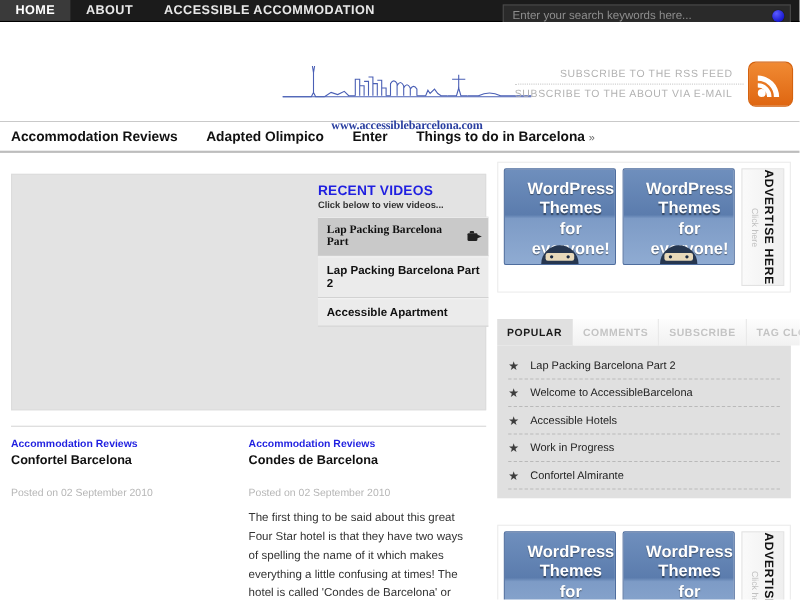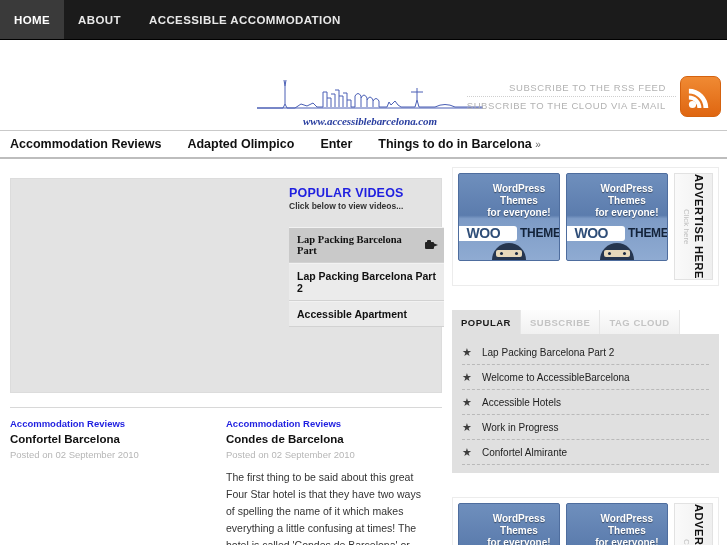--- a/index.html
+++ b/index.html
@@ -6,21 +6,21 @@
   html, body {
     width: 727px; height: 545px;
     overflow: hidden;
     background: #ffffff;
     font-family: "Liberation Sans", sans-serif;
     -webkit-font-smoothing: antialiased;
   }
 
   
   .topbar {
-    height: 40px;
+    height: 20px;
     background: #1b1b1b;
     display: flex;
     align-items: stretch;
     border-bottom: 1px solid #000;
     position: relative;
   }
   .topnav { display: flex; align-items: stretch; }
   .topnav-item {
     display: flex; align-items: center;
     padding: 0 14px;
@@ -70,25 +70,24 @@
   }
   .logo {
     position: absolute;
     left: 255px; top: 34px;
     width: 230px;
     text-align: center;
   }
   .logo svg { display: block; }
   .logo-url {
     font-family: "Liberation Serif", serif;
-    font-style: italic;
     font-weight: bold;
     font-size: 11px;
     color: #2a3fa0;
-    margin-top: 1px;
+    margin-top: 14px;
     letter-spacing: -0.1px;
   }
 
   .rss-area {
     position: absolute;
     right: 6px; top: 36px;
     display: flex; align-items: center;
   }
   .rss-lines { text-align: right; margin-left: 48px; }
   .rss-line {
@@ -167,21 +166,21 @@
     color: #1f1fe0;
     font-weight: bold;
     font-size: 12.5px;
     letter-spacing: 0.2px;
   }
   .rv-sub {
     color: #333;
     font-size: 8.5px;
     font-weight: bold;
     margin-top: 1px;
-    margin-bottom: 16px;
+    margin-bottom: 6px;
   }
   .rv-item {
     font-size: 10.5px;
     font-weight: bold;
     color: #111;
     padding: 6px 6px 6px 8px;
     border-top: 1px solid #f2f2f2;
     border-bottom: 1px solid #d2d2d2;
     background: #ebebeb;
     cursor: pointer;
@@ -206,21 +205,21 @@
     font-size: 9.5px;
     font-weight: bold;
     cursor: pointer;
     margin-bottom: 4px;
   }
   .post-title {
     font-size: 11.5px;
     font-weight: bold;
     color: #111;
     cursor: pointer;
-    margin-bottom: 4px;
+    margin-bottom: 18px;
   }
   .post-date {
     font-size: 9.5px;
     color: #b6b6b6;
     margin-bottom: 9px;
   }
   .post-body {
     font-size: 10.5px;
     color: #333;
     line-height: 1.62;
@@ -241,21 +240,21 @@
     border: 1px solid #4e6d9e;
     border-radius: 2px;
     position: relative;
     overflow: hidden;
     cursor: pointer;
     display: flex; flex-direction: column; align-items: center;
     padding-top: 9px;
   }
   .ad-line {
     color: #fff;
-    font-size: 10px;
+    font-size: 15px;
     font-weight: bold;
     line-height: 1.22;
     text-shadow: 0 1px 1px rgba(0,0,0,.45);
     text-align: center;
     margin-left: 20px;
   }
   .woo {
     margin-top: 6px;
     display: flex; align-items: center;
   }
@@ -364,20 +363,26 @@
   <div class="topnav">
     <div class="topnav-item active">
         <span>HOME</span>
       </div>
     <div class="topnav-item">
         <span>ABOUT</span>
       </div>
     <div class="topnav-item">
         <span>ACCESSIBLE ACCOMMODATION</span>
       </div>
+  </div>
+  <div class="searchwrap">
+    <input type="text" placeholder="Enter your search keywords here..." style="">
+    <button class="search-btn">
+      <span class="search-dot"></span>
+    </button>
   </div>
 </div>
 
 <div class="header">
   <div class="logo">
     <svg width="230" height="40" viewBox="0 0 230 40">
       <g fill="none" stroke="#4a5fb5" stroke-width="1">
         <path d="M2 34 L28 34 L30 30 L32 34 L40 34"></path>
         <path d="M30 30 L30 12 M30 12 L29 6 M30 12 L31 6"></path>
         <path d="M40 34 L46 30 L52 32 L58 29 L62 33 L68 33"></path>
@@ -390,21 +395,21 @@
         <path d="M170 33 L180 33 Q190 28 200 33 L228 33"></path>
       </g>
       <line x1="2" y1="34" x2="228" y2="34" stroke="#4a5fb5" stroke-width="1"></line>
     </svg>
     <div class="logo-url">www.accessiblebarcelona.com</div>
   </div>
 
   <div class="rss-area">
     <div class="rss-lines">
       <div class="rss-line">SUBSCRIBE TO THE RSS FEED</div>
-      <div class="rss-line rss-sep">SUBSCRIBE TO THE CLOUD VIA E-MAIL</div>
+      <div class="rss-line rss-sep">SUBSCRIBE TO THE ABOUT VIA E-MAIL</div>
     </div>
     <div class="rss-icon">
       <svg width="27" height="27" viewBox="0 0 27 27">
         <circle cx="5.5" cy="21.5" r="3.6" fill="#fff"></circle>
         <path d="M1.9 10.5 A14.6 14.6 0 0 1 16.5 25.1 L21.3 25.1 A19.4 19.4 0 0 0 1.9 5.7 Z" fill="#fff"></path>
         <path d="M1.9 16.6 A8.5 8.5 0 0 1 10.4 25.1 L14.4 25.1 A12.5 12.5 0 0 0 1.9 12.6 Z" fill="#fff"></path>
       </svg>
     </div>
   </div>
 </div>
@@ -418,21 +423,21 @@
   <div class="mainnav-item"><span>Things to do in Barcelona</span> <span class="chev">»</span></div>
 </div>
 <div class="nav-rule"></div>
 
 <div class="page">
 
   <div class="content">
 
     <div class="featured">
       <div class="recent-videos">
-        <div class="rv-title">POPULAR VIDEOS</div>
+        <div class="rv-title">RECENT VIDEOS</div>
         <div class="rv-sub">Click below to view videos...</div>
 
         <div class="rv-item selected">
           <span>Lap Packing Barcelona Part</span>
           <span class="cam-icon">
             <span class="top"></span>
               <span class="body"></span>
               <span class="lens"></span>
           </span>
         </div>
@@ -489,20 +494,21 @@
       </div>
       <div class="advertise">
         <span class="adv-sub">Click here</span>
         <span class="adv-text">ADVERTISE HERE</span>
       </div>
     </div>
 
     <div class="tabwidget">
       <div class="tabs">
         <div class="tab active"><span>POPULAR</span></div>
+        <div class="tab"><span>COMMENTS</span></div>
         <div class="tab"><span>SUBSCRIBE</span></div>
         <div class="tab"><span>TAG CLOUD</span></div>
       </div>
       <div class="tab-body">
         <div class="tab-item">
           <span class="star">★</span>
           <span class="tab-item-label">Lap Packing Barcelona Part 2</span>
         </div>
         <div class="tab-item">
           <span class="star">★</span>

